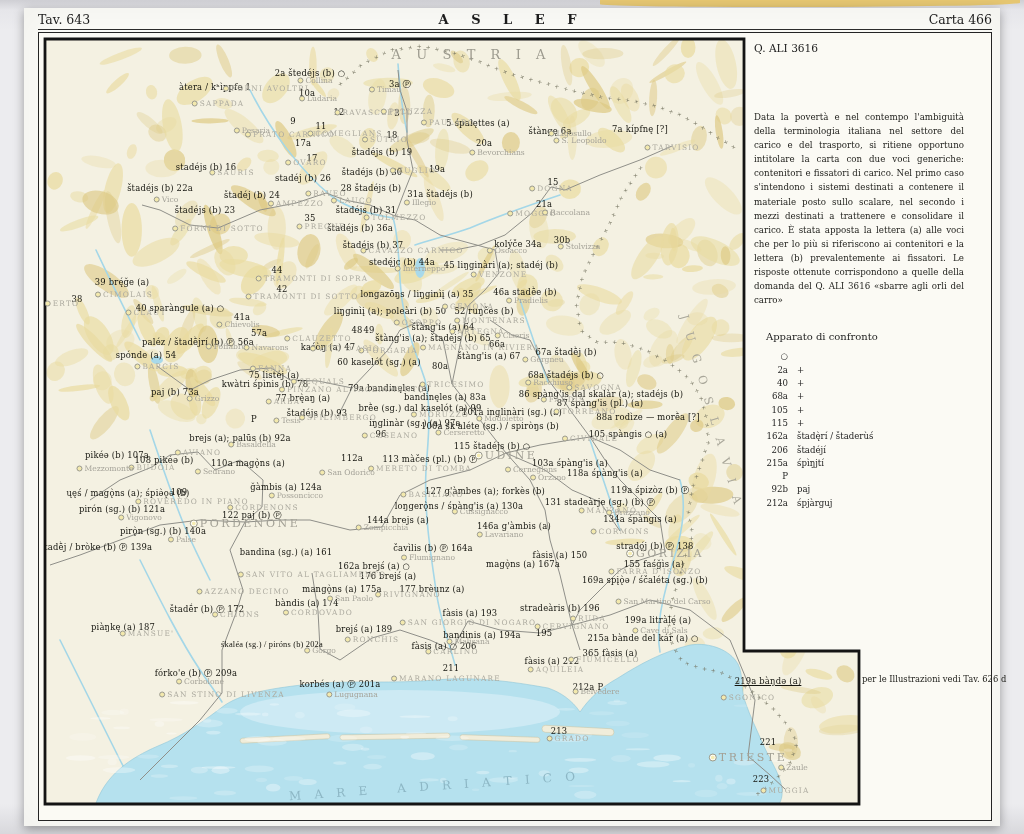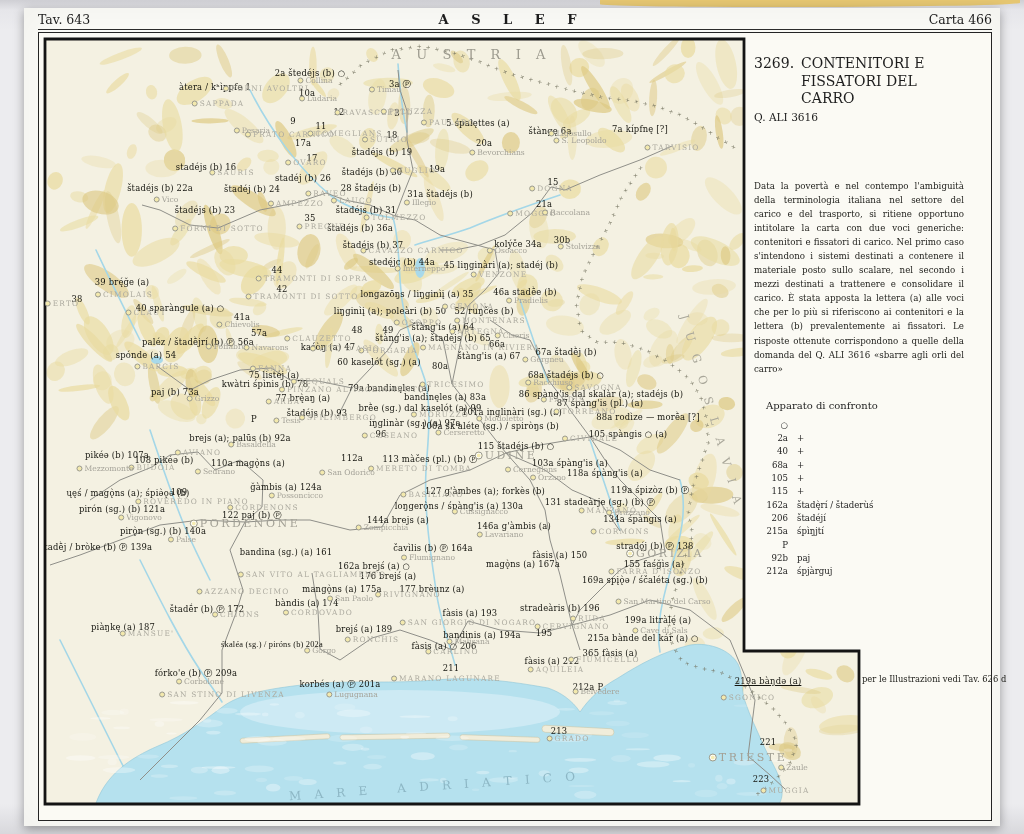--- a/index.html
+++ b/index.html
@@ -679,21 +679,21 @@
         <span class="pt" style="left: 397px; top: 113px;">3</span>
         <span class="pt" style="left: 303px; top: 143px;">17a</span>
         <span class="pt" style="left: 312px; top: 158px;">17</span>
         <span class="pt" style="left: 392px; top: 135px;">18</span>
         <span class="pt" style="left: 478px; top: 123px;">5  śpalęttes (a)</span>
         <span class="pt" style="left: 382px; top: 152px;">štadéjs (b)  19</span>
         <span class="pt" style="left: 437px; top: 137px; margin-top: 32px;">19a</span>
         <span class="pt" style="left: 372px; top: 172px;">štadéjs (b)  30</span>
         <span class="pt" style="left: 303px; top: 178px;">stadéj (b)  26</span>
         <span class="pt" style="left: 371px; top: 188px;">28  štadéjs (b)</span>
-        <span class="pt" style="left: 252px; top: 189px;">štadéj (b)  24</span>
+        <span class="pt" style="left: 252px; top: 195px;">štadéj (b)  24</span>
         <span class="pt" style="left: 160px; top: 188px;">štadéjs (b)  22a</span>
         <span class="pt" style="left: 205px; top: 210px;">štadéjs (b)  23</span>
         <span class="pt" style="left: 206px; top: 167px;">stadéjs (b)  16</span>
         <span class="pt" style="left: 366px; top: 210px;">štadéjs (b)  31</span>
         <span class="pt" style="left: 310px; top: 218px;">35</span>
         <span class="pt" style="left: 440px; top: 194px;">31a  štadéjs (b)</span>
         <span class="pt" style="left: 360px; top: 228px;">štadéjs (b)  36a</span>
         <span class="pt" style="left: 484px; top: 143px;">20a</span>
         <span class="pt" style="left: 550px; top: 131px;">štàngę  6a</span>
         <span class="pt" style="left: 640px; top: 129px;">7a  kípfnę [?]</span>
@@ -754,31 +754,31 @@
         <span class="pt" style="left: 122px; top: 282px;">39  brę́ğe (a)</span>
         <span class="pt" style="left: 77px; top: 299px;">38</span>
         <span class="pt" style="left: 180px; top: 308px;">40  sparàngule (a) ○</span>
         <span class="pt" style="left: 242px; top: 317px;">41a</span>
         <span class="pt" style="left: 277px; top: 270px;">44</span>
         <span class="pt" style="left: 282px; top: 289px;">42</span>
         <span class="pt" style="left: 259px; top: 333px;">57a</span>
         <span class="pt" style="left: 198px; top: 342px;">paléz / štadḕjrí (b) Ⓟ  56a</span>
         <span class="pt" style="left: 146px; top: 355px;">spónde (a)  54</span>
         <span class="pt" style="left: 357px; top: 330px;">48</span>
-        <span class="pt" style="left: 388px; top: 330px;">49</span>
+        <span class="pt" style="left: 369px; top: 330px;">49</span>
         <span class="pt" style="left: 328px; top: 347px;">kaśòŋ (a)  47</span>
         <span class="pt" style="left: 379px; top: 362px;">60  kaselót (sg.) (a)</span>
         <span class="pt" style="left: 440px; top: 366px;">80a</span>
         <span class="pt" style="left: 389px; top: 388px;">79a  bandinęles (a)</span>
         <span class="pt" style="left: 445px; top: 397px;">bandinęles (a)  83a</span>
         <span class="pt" style="left: 420px; top: 408px;">brḕe (sg.) dal kaselót (a)  99</span>
         <span class="pt" style="left: 415px; top: 423px;">iŋglinàr (sg.) (a)  97a</span>
         <span class="pt" style="left: 490px; top: 426px;">100a  sk'aléte (sg.) / spiròŋs (b)</span>
         <span class="pt" style="left: 512px; top: 412px;">101a  inglinàri (sg.) (a)</span>
-        <span class="pt" style="left: 516px; top: 446px;">115  štadéjs (b) ○</span>
+        <span class="pt" style="left: 492px; top: 446px;">115  štadéjs (b) ○</span>
         <span class="pt" style="left: 430px; top: 459px;">113  màčes (pl.) (b) Ⓟ</span>
         <span class="pt" style="left: 381px; top: 434px;">96</span>
         <span class="pt" style="left: 352px; top: 458px;">112a</span>
         <span class="pt" style="left: 117px; top: 455px;">pikéǝ (b)  107a</span>
         <span class="pt" style="left: 164px; top: 460px;">108  pikéǝ (b)</span>
         <span class="pt" style="left: 128px; top: 493px;">ųęś / magǫ̀ns (a); śpiǝ̀ǫǝ (b)</span>
         <span class="pt" style="left: 179px; top: 492px;">109</span>
         <span class="pt" style="left: 122px; top: 509px;">pirón (sg.) (b)  121a</span>
         <span class="pt" style="left: 163px; top: 531px;">pirǫ̀n (sg.) (b)  140a</span>
         <span class="pt" style="left: 96px; top: 547px;">štadḕj / bròke (b) Ⓟ  139a</span>
@@ -927,24 +927,20 @@
         <span class="pl caps big" style="left: 748px; top: 757px;"><i class="dot"></i>TRIESTE</span>
         <span class="pl" style="left: 793px; top: 767px;"><i class="dot"></i>Zaule</span>
         <span class="pl caps" style="left: 785px; top: 790px;"><i class="dot"></i>MUGGIA</span>
         <span class="region austria" style="left: 472px; top: 54px;">A U S T R I A</span>
         <span class="region jugoslavia" style="left: 712px; top: 412px;">J U G O S L A V I A</span>
         <span class="region mare" style="left: 435px; top: 786px;">M A R E   A D R I A T I C O</span>
       </div>
   </div>
 
   <div id="panel">
-    <div id="panel-title">
-      <span class="num">3269.</span>
-      <span>CONTENITORI E FISSATORI DEL CARRO</span>
-    </div>
     <div id="panel-q">Q. ALI 3616</div>
     <div id="panel-body">Data la povertà e nel contempo l'ambiguità della terminologia italiana nel settore del carico e del trasporto, si ritiene opportuno intitolare la carta con due voci generiche: contenitori e fissatori di carico. Nel primo caso s'intendono i sistemi destinati a contenere il materiale posto sullo scalare, nel secondo i mezzi destinati a trattenere e consolidare il carico. È stata apposta la lettera (a) alle voci che per lo più si riferiscono ai contenitori e la lettera (b) prevalentemente ai fissatori. Le risposte ottenute corrispondono a quelle della domanda del Q. ALI 3616 «sbarre agli orli del carro»</div>
     <div id="apparato-title">Apparato di confronto</div>
     <div id="apparato">
         <div class="row">
           <span class="n">○</span>
           <span></span>
         </div>
         <div class="row">
           <span class="n">2a</span>

